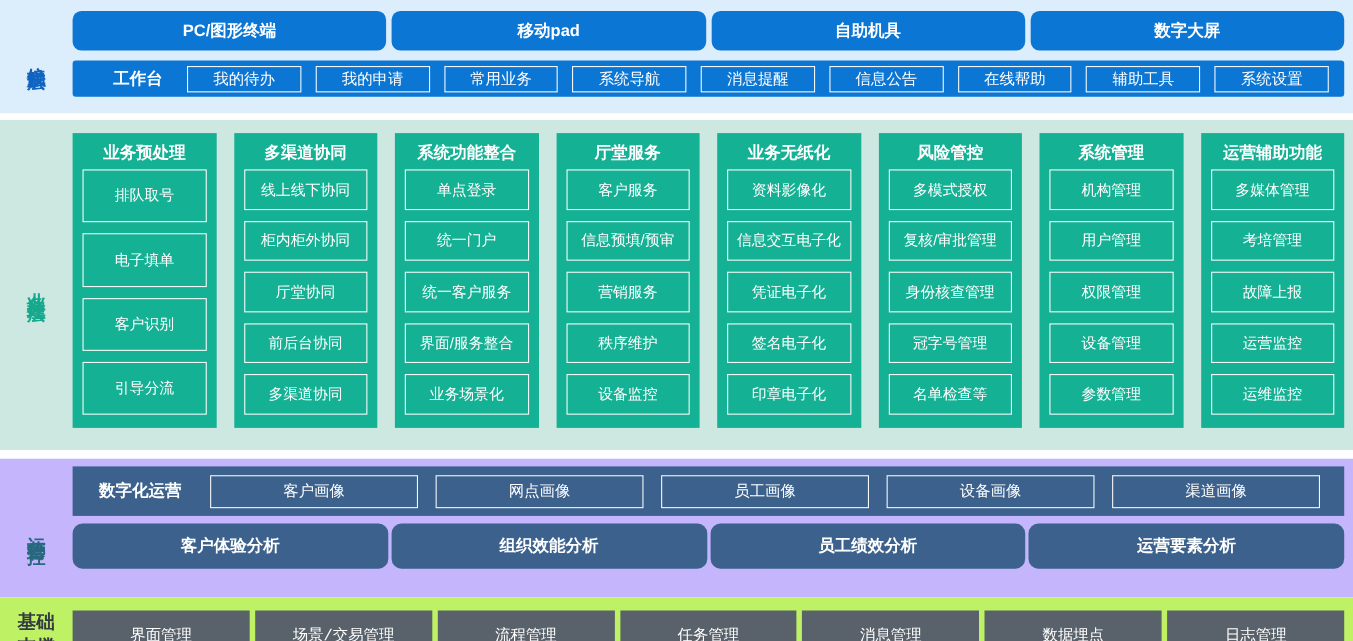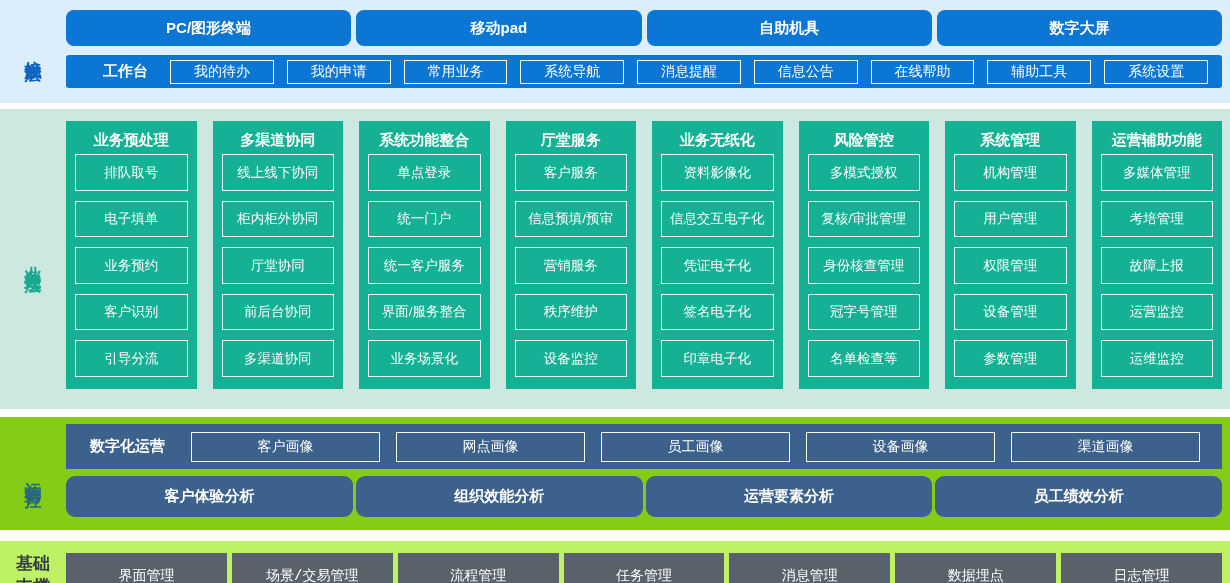--- a/index.html
+++ b/index.html
@@ -5,21 +5,21 @@
   * { box-sizing: border-box; }
   html,body { margin:0; padding:0; }
   body {
     width:1230px; height:583px;
     font-family:"Liberation Sans","DejaVu Sans",sans-serif;
     background:#ffffff; overflow:hidden;
   }
   .section { display:flex; width:100%; }
   .s-contact    { height:103px;  background:#dcedfb; margin-bottom:6px; }
   .s-business   { height:300px; background:#cde8e0; margin-bottom:8px; }
-  .s-ops        { height:113px; background:#84cc16; margin-bottom:11px; }
+  .s-ops        { height:126px; background:#c4b5fd; margin-bottom:0; }
   .s-foundation { height:70px;  background:#bef264; }
 
   .gutter { flex:0 0 66px; display:flex; align-items:center; justify-content:center; }
   .vlabel {
     writing-mode:vertical-rl; text-orientation:upright;
     font-weight:bold; font-size:17px; letter-spacing:3px; line-height:1;
   }
   .contact-label    { color:#0f64c0; }
   .business-label   { color:#16a98e; }
   .ops-label        { color:#27687f; }
@@ -129,21 +129,20 @@
     <div class="columns">
 
         <div class="b-col">
           <div class="b-col-title">业务预处理</div>
           <div class="b-items">
 
               <div class="b-item">排队取号</div>
 
               <div class="b-item">电子填单</div>
 
-              <div class="b-item">业务预约</div>
 
               <div class="b-item">客户识别</div>
 
               <div class="b-item">引导分流</div>
             </div>
         </div>
 
         <div class="b-col">
           <div class="b-col-title">多渠道协同</div>
           <div class="b-items">
@@ -278,23 +277,23 @@
 
           <div class="ops-item">渠道画像</div>
         </div>
     </div>
     <div class="analysis">
 
         <div class="analysis-btn">客户体验分析</div>
 
         <div class="analysis-btn">组织效能分析</div>
 
+        <div class="analysis-btn">员工绩效分析</div>
+
         <div class="analysis-btn">运营要素分析</div>
-
-        <div class="analysis-btn">员工绩效分析</div>
       </div>
   </div>
 </div>
 
 <div class="section s-foundation">
   <div class="gutter">
     <div class="foundation-label">基础支撑</div>
   </div>
   <div class="content">
     <div class="foundation-items">

